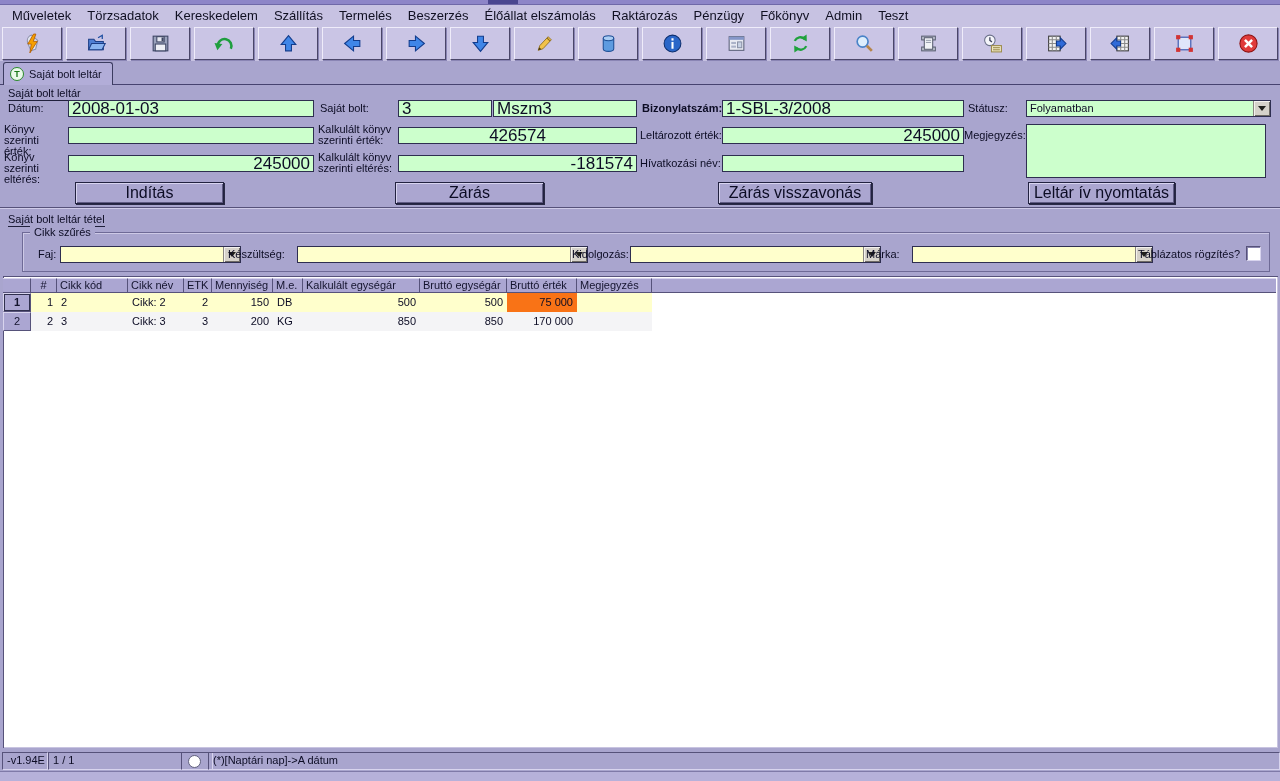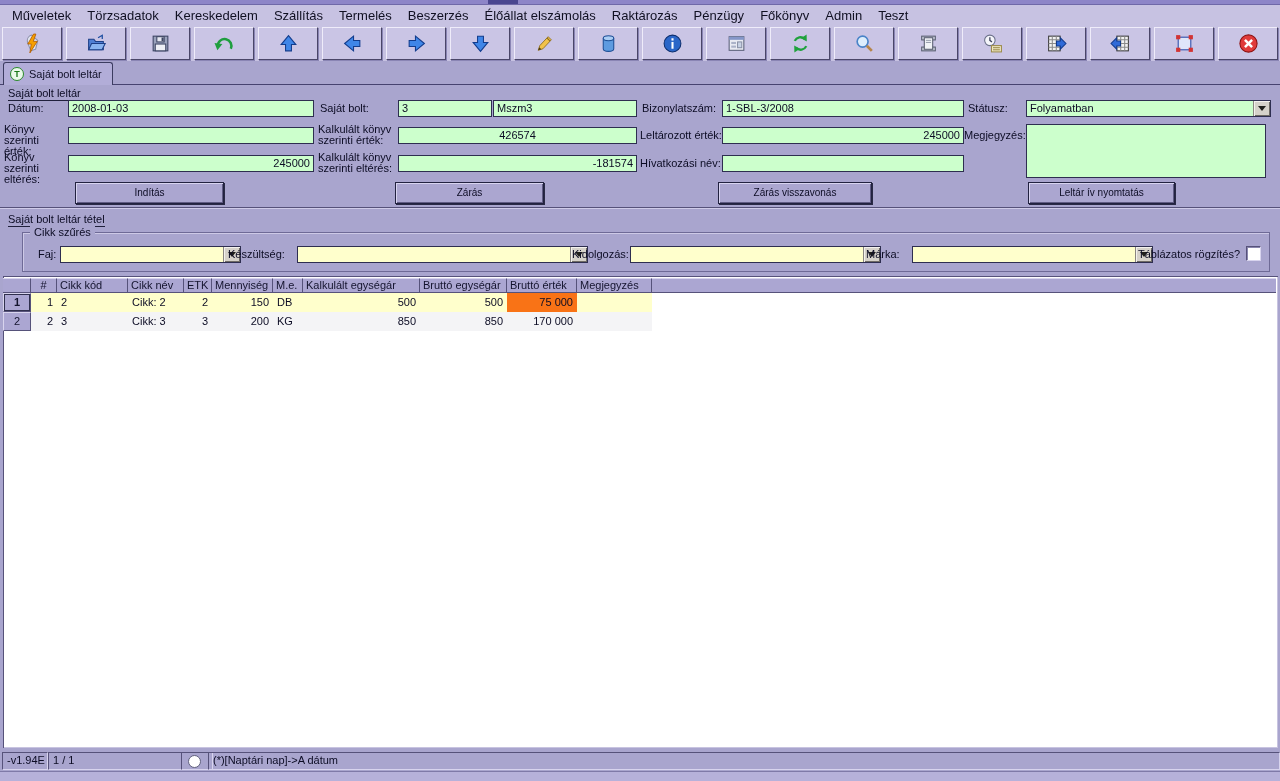--- a/index.html
+++ b/index.html
@@ -16,29 +16,29 @@
   .tbtn svg{width:21px;height:21px;}
   
   .paneltop{position:absolute;left:0;top:84px;width:1280px;height:1px;background:#474370;}
   .tab{position:absolute;left:3px;top:62px;height:22px;background:#b2add8;border:1px solid #3c3c60;border-bottom:none;border-radius:3px 3px 0 0;display:flex;align-items:center;gap:5px;padding:0 10px 0 6px;z-index:5;}
   .tabicon{width:12px;height:12px;border-radius:50%;background:#eafaea;border:1px solid #2a8a2a;color:#1a7a1a;font-size:9px;font-weight:bold;line-height:12px;text-align:center;}
   .tab .tlabel{font-size:11px;color:#101028;}
   
   .lbl{position:absolute;font-size:11px;line-height:11px;color:#0c0c24;}
   .nowrap{white-space:nowrap;}
   .sect{position:absolute;font-size:11px;color:#0c0c24;border-bottom:1px solid #20203c;padding-bottom:1px;}
-  .inp{position:absolute;height:15px;background:#ccffcc;border:1px solid #2e2e50;font-size:11px;line-height:15px;padding:0 3px;overflow:hidden;white-space:nowrap;}
+  .inp{position:absolute;height:15px;background:#ccffcc;border:1px solid #2e2e50;font-size:17px;line-height:15px;padding:0 3px;overflow:hidden;white-space:nowrap;}
   .num{text-align:right;}
   .memo{position:absolute;background:#ccffcc;border:1px solid #2e2e50;}
   .dd{position:absolute;height:15px;border:1px solid #2e2e50;font-size:11px;line-height:15px;padding:0 18px 0 3px;overflow:hidden;white-space:nowrap;}
   .dd.green{background:#ccffcc;}
   .dd.yellow{background:#ffffcc;}
   .ddarrow{position:absolute;right:0;top:0;width:16px;height:15px;background:#d6d2ca;border-left:1px solid #8a8680;box-shadow:inset 1px 1px 0 #f4f2ee, inset -1px -1px 0 #6e6a64;}
   .ddarrow::after{content:"";position:absolute;left:4px;top:5px;border-left:4px solid transparent;border-right:4px solid transparent;border-top:5px solid #20201c;}
-  .btn3d{position:absolute;height:20px;background:#aba6d0;border:1px solid #222240;box-shadow:inset 1px 1px 0 #d8d4f0, inset -1px -1px 0 #605c84, 1px 1px 0 #2a2a46;font-size:10px;line-height:19px;text-align:center;color:#0c0c24;}
+  .btn3d{position:absolute;height:20px;background:#aba6d0;border:1px solid #222240;box-shadow:inset 1px 1px 0 #d8d4f0, inset -1px -1px 0 #605c84, 1px 1px 0 #2a2a46;font-size:16px;line-height:19px;text-align:center;color:#0c0c24;}
   
   .divider1{position:absolute;left:0;top:207px;width:1280px;height:1px;background:#56527a;}
   .divider2{position:absolute;left:0;top:208px;width:1280px;height:1px;background:#cfcbe8;}
   
   .groupbox{position:absolute;left:22px;top:232px;width:1246px;height:38px;border:1px solid #6e6a96;box-shadow:inset 1px 1px 0 #cdc9e6;}
   .legend{position:absolute;left:30px;top:226px;background:#a9a5ce;padding:0 4px;font-size:11px;}
   .checkbox{position:absolute;width:13px;height:13px;background:#ffffff;border:1px solid;border-color:#56527a #d8d4ee #d8d4ee #56527a;box-shadow:inset 1px 1px 0 #8a86ae;}
   
   .whitepanel{position:absolute;left:3px;top:276px;width:1274px;height:471px;background:#ffffff;border-top:1px solid #56527a;border-left:1px solid #56527a;box-shadow:inset -1px -1px 0 #c8c4e0;}
   .grid{position:absolute;left:3px;top:278px;}
@@ -260,21 +260,21 @@
     <span class="tlabel">Saját bolt leltár</span>
   </div>
 
   <div class="sect" style="left:8px;top:87px;">Saját bolt leltár</div>
 
   <div class="lbl nowrap" style="left:8px;top:103px;">Dátum:</div>
   <div class="inp" style="left:68px;top:100px;width:238px;">2008-01-03</div>
   <div class="lbl nowrap" style="left:320px;top:103px;">Saját bolt:</div>
   <div class="inp" style="left:398px;top:100px;width:86px;">3</div>
   <div class="inp" style="left:493px;top:100px;width:136px;">Mszm3</div>
-  <div class="lbl nowrap" style="left:642px;top:103px;">Bizonylatszám:</div>
+  <div class="lbl nowrap" style="left:642px;top:103px;font-weight:bold;">Bizonylatszám:</div>
   <div class="inp" style="left:722px;top:100px;width:234px;">1-SBL-3/2008</div>
   <div class="lbl nowrap" style="left:968px;top:103px;">Státusz:</div>
   <div class="dd green" style="left:1026px;top:100px;width:222px;">
     <span>Folyamatban</span>
     <span class="ddarrow"></span>
   </div>
 
   <div class="lbl" style="left:4px;top:124px;width:62px;">Könyv szerinti érték:</div>
   <div class="inp num" style="left:68px;top:127px;width:238px;"></div>
   <div class="lbl" style="left:318px;top:124px;width:78px;">Kalkulált könyv szerinti érték:</div>

